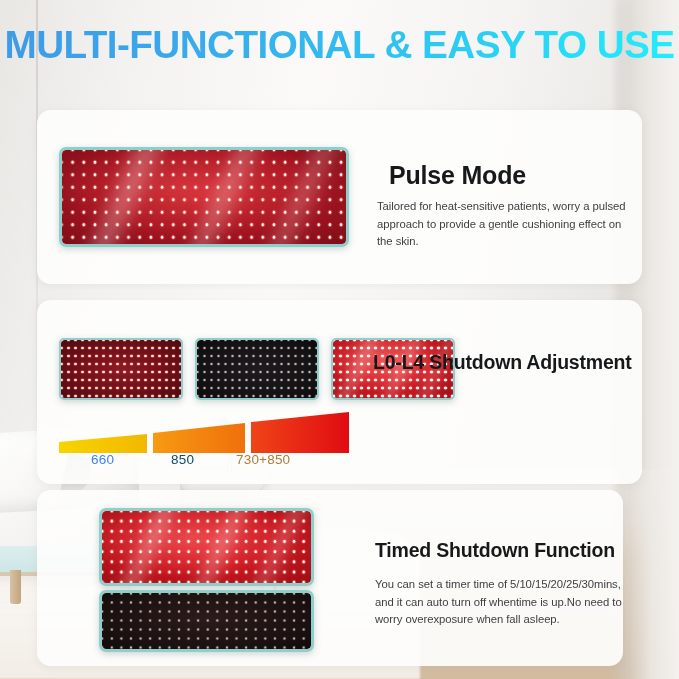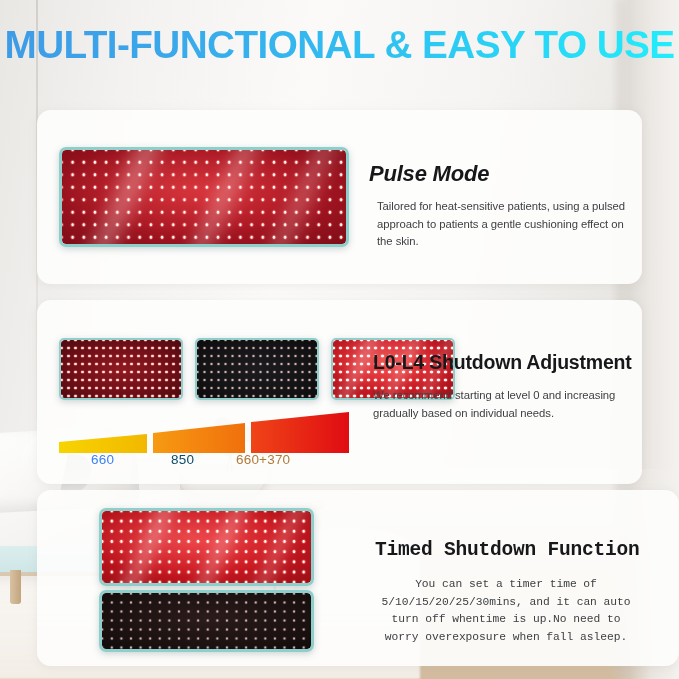--- a/index.html
+++ b/index.html
@@ -176,46 +176,46 @@
 
   
   .card {
     position: absolute;
     background: rgba(253,253,252,0.93);
     border-radius: 14px;
     box-shadow: 0 2px 10px rgba(150,146,140,0.13);
   }
   #card-pulse     { left: 37px; top: 110px; width: 605px; height: 174px; }
   #card-intensity { left: 37px; top: 300px; width: 605px; height: 184px; }
-  #card-timer     { left: 37px; top: 490px; width: 642px; height: 176px; font-family: Liberation Mono, monospace; }
+  #card-timer     { left: 37px; top: 490px; width: 586px; height: 176px; }
 
   .card-title {
     position: absolute;
     font-weight: 700;
     color: #17181a;
     letter-spacing: -0.2px;
     line-height: 1.1;
     white-space: nowrap;
   }
   .card-body {
     position: absolute;
     font-size: 11.3px;
     line-height: 1.55;
     color: #3f4043;
     letter-spacing: -0.05px;
   }
 
-  #pulse-title { left: 332px; top: 52px; font-size: 22px; font-style: italic; }
+  #pulse-title { left: 352px; top: 52px; font-size: 25px; }
   #pulse-body  { left: 340px; top: 88px; width: 258px; }
 
   #intensity-title { left: 336px; top: 52px; font-size: 19.5px; }
   #intensity-body  { left: 336px; top: 87px; width: 262px; }
 
   #timer-title { left: 338px; top: 50px; font-size: 19.5px; }
-  #timer-body  { left: 338px; top: 86px; width: 262px; text-align: center; }
+  #timer-body  { left: 338px; top: 86px; width: 262px; }
 
   
   .pad {
     position: absolute;
     border-radius: 7px;
     border: 3px solid #8ccfcb;
     box-sizing: border-box;
     overflow: hidden;
     box-shadow: 0 2px 7px rgba(90,120,120,0.30);
   }
@@ -371,21 +371,21 @@
 
     <div class="pad" id="pad-pulse">
       <div class="pad-inner"></div>
       <div class="leds bright"></div>
       <div class="glow"></div>
       <div class="streaks"></div>
     </div>
 
     <div class="card-title" id="pulse-title">Pulse Mode</div>
 
-    <div class="card-body" id="pulse-body">Tailored for heat-sensitive patients, using a pulsed approach to patients a gentle cushioning effect on the skin.</div>
+    <div class="card-body" id="pulse-body">Tailored for heat-sensitive patients, worry a pulsed approach to provide a gentle cushioning effect on the skin.</div>
   </div>
 
   <div class="card" id="card-intensity">
 
     <div class="pad pad-small" id="pad-l0">
       <div class="pad-inner"></div>
       <div class="leds mid"></div>
     </div>
 
     <div class="pad pad-small" id="pad-l2">
@@ -418,26 +418,25 @@
         </defs>
         <polygon points="0,30 88,22 88,41 0,41" fill="url(#gYellow)"></polygon>
         <polygon points="94,21 186,11 186,41 94,41" fill="url(#gOrange)"></polygon>
         <polygon points="192,10 290,0 290,41 192,41" fill="url(#gRed)"></polygon>
       </svg>
     </div>
 
     <div class="wedge-labels">
       <span class="wedge-label" id="wlabel-0">660</span>
       <span class="wedge-label" id="wlabel-1">850</span>
-      <span class="wedge-label" id="wlabel-2">660+370</span>
+      <span class="wedge-label" id="wlabel-2">730+850</span>
     </div>
 
     <div class="card-title" id="intensity-title">L0-L4 Shutdown Adjustment</div>
 
-    <div class="card-body" id="intensity-body">We recommend starting at level 0 and increasing gradually based on individual needs.</div>
   </div>
 
   <div class="card" id="card-timer">
 
     <div class="pad" id="pad-timer-on">
       <div class="pad-inner"></div>
       <div class="leds bright"></div>
       <div class="glow"></div>
       <div class="streaks"></div>
     </div>

